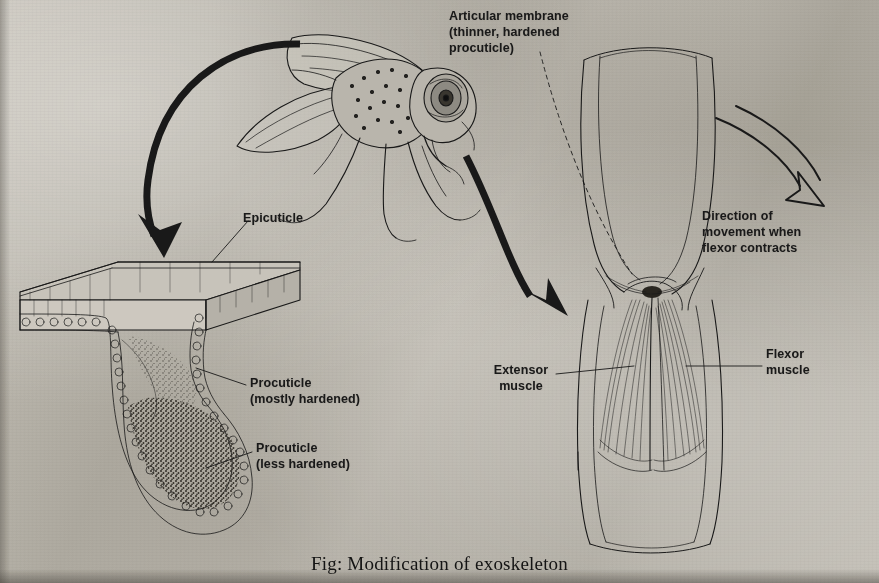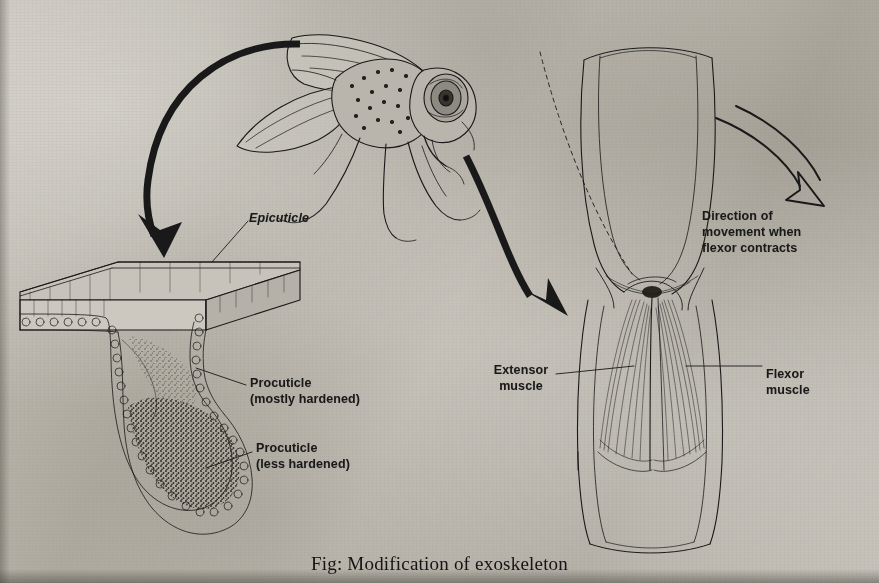--- a/index.html
+++ b/index.html
@@ -344,36 +344,39 @@
       </g>
 
       <g stroke-width="0.9">
         <path d="M540 52 C560 130 590 210 632 274" stroke-dasharray="4 4"></path>
         <path d="M556 374 L634 366"></path>
         <path d="M762 366 L686 366"></path>
       </g>
     </g>
   </svg>
 
-
-  <div class="lbl" style="left:249px; top:210px;font-style:italic;">Epicuticle</div>
+  <div class="lbl" style="left:449px; top:8px;">Articular membrane
+(thinner, hardened
+procuticle)</div>
+
+  <div class="lbl" style="left:243px; top:210px;">Epicuticle</div>
 
   <div class="lbl" style="left:250px; top:375px;">Procuticle
 (mostly hardened)</div>
 
   <div class="lbl" style="left:256px; top:440px;">Procuticle
 (less hardened)</div>
 
   <div class="lbl" style="left:702px; top:208px;">Direction of
 movement when
 flexor contracts</div>
 
   <div class="lbl" style="left:487px; top:362px; text-align:center; width:68px;">Extensor
 muscle</div>
 
-  <div class="lbl" style="left:766px; top:346px;margin-top:20px;">Flexor
+  <div class="lbl" style="left:766px; top:346px;">Flexor
 muscle</div>
 
   <div id="caption">Fig: Modification of exoskeleton</div>
 
   <div class="edge-dark-bottom"></div>
   <div class="edge-dark-left"></div>
 </div>
 
 </body></html>

